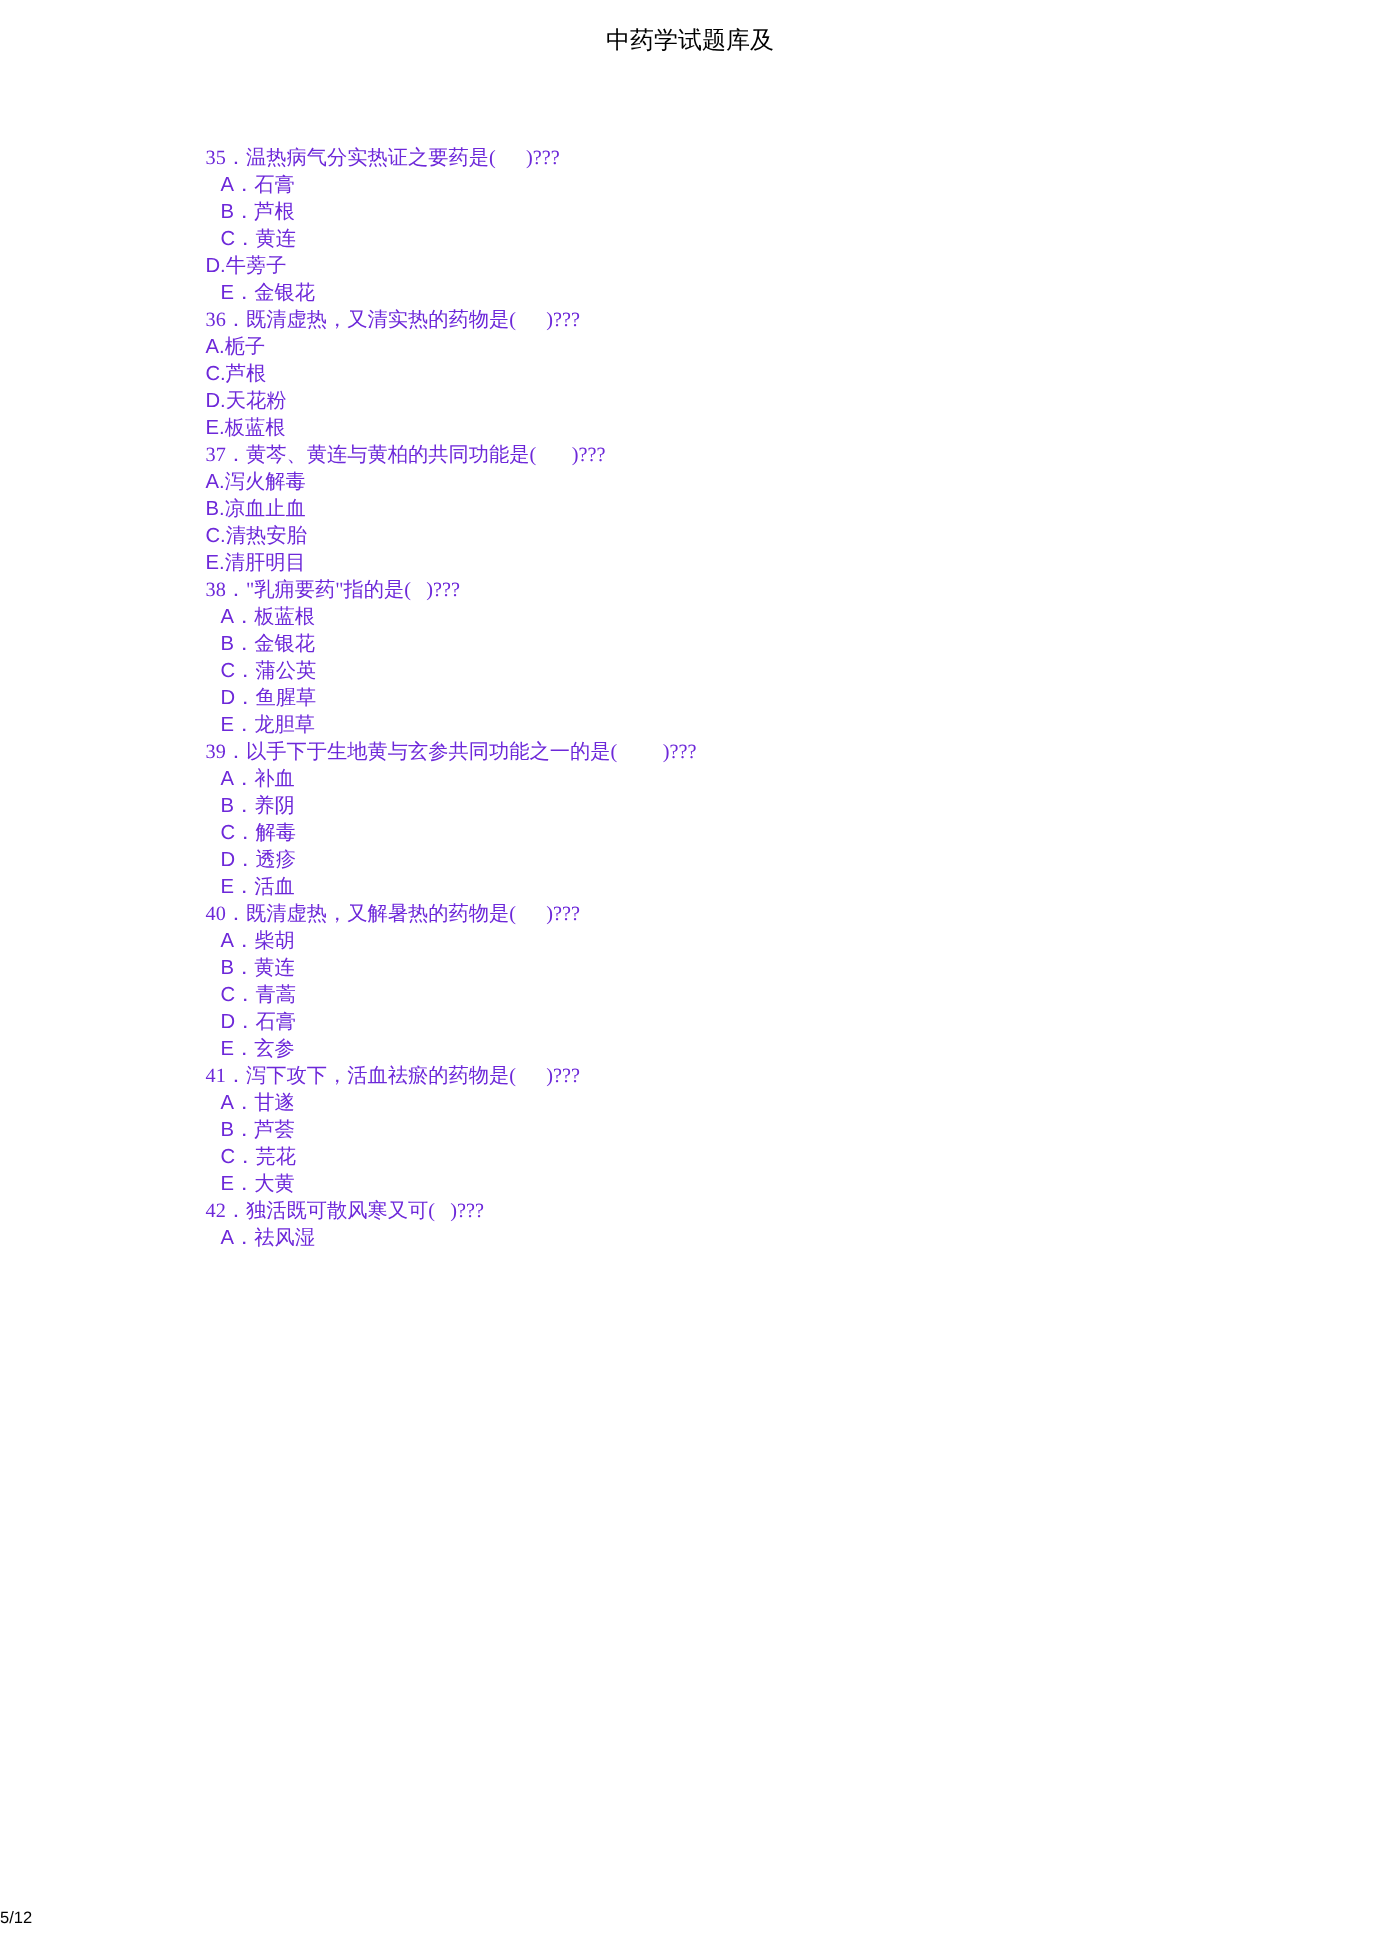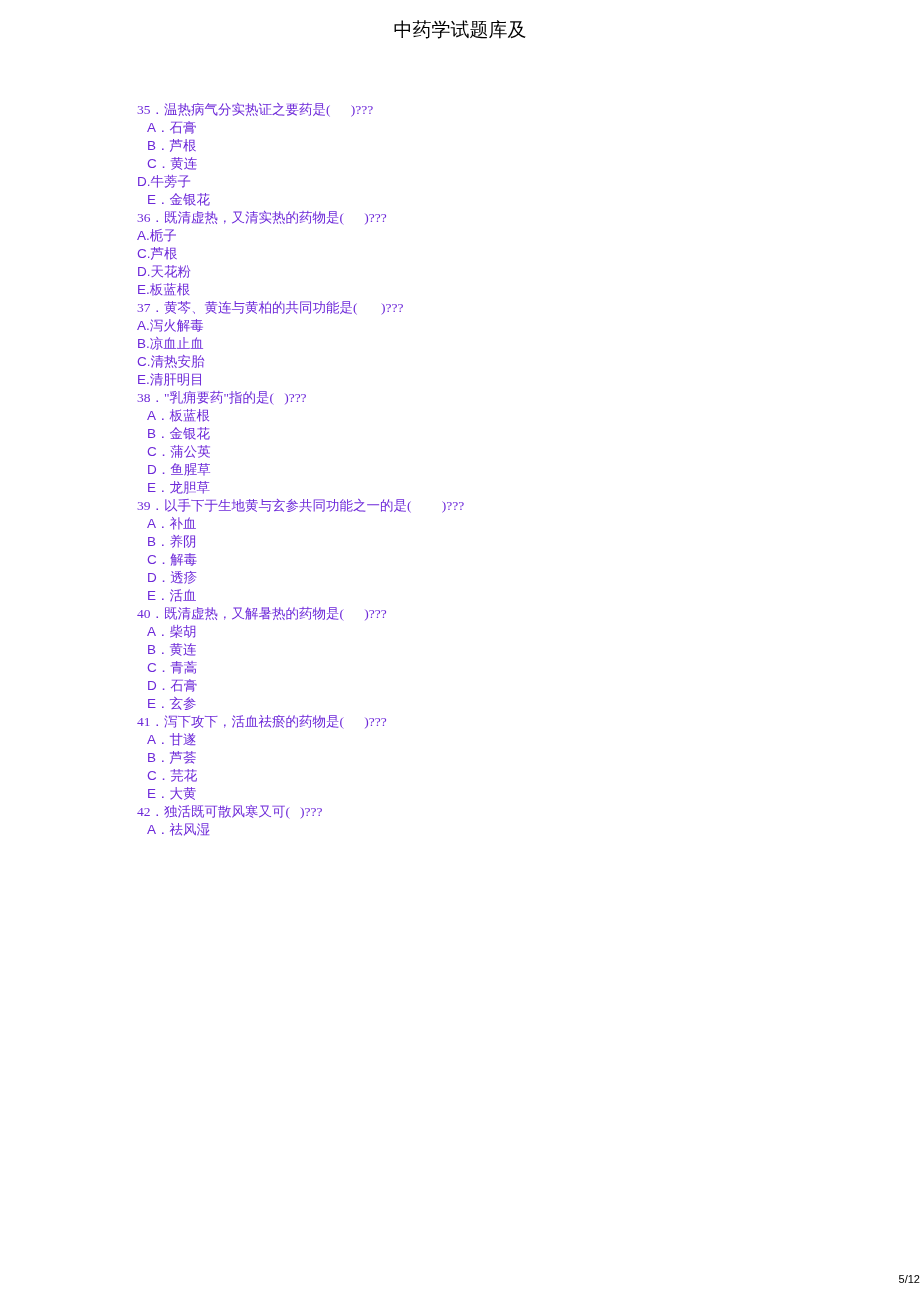--- a/index.html
+++ b/index.html
@@ -6,21 +6,21 @@
     body {
       width: 920px;
       height: 1303px;
       background: #fff;
       font-family: "SimSun", "宋体", serif;
       position: relative;
     }
     .header {
       text-align: center;
       padding-top: 17px;
-      font-size: 19px;
+      font-size: 16px;
       color: #000;
     }
     .content {
       padding-left: 137px;
       padding-top: 58px;
       font-size: 13.5px;
       line-height: 18px;
       color: #6d28d9;
     }
     .question-line {
@@ -31,21 +31,21 @@
       white-space: pre;
     }
     .option-line-tight {
       padding-left: 0;
       white-space: pre;
     }
     .footer {
       position: absolute;
       bottom: 18px;
       width: 100%;
-      text-align: right;
+      text-align: left;
       font-size: 11px;
       color: #000;
       font-family: Arial, sans-serif;
     }
     .letter-prefix {
       font-family: Arial, sans-serif;
     }
   </style>
 </head>
 <body>

